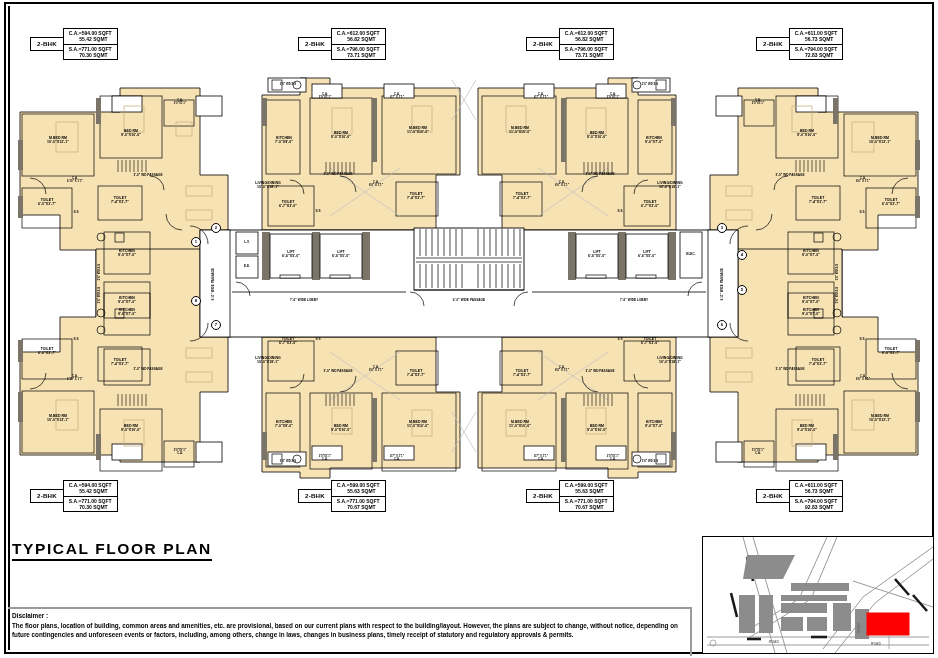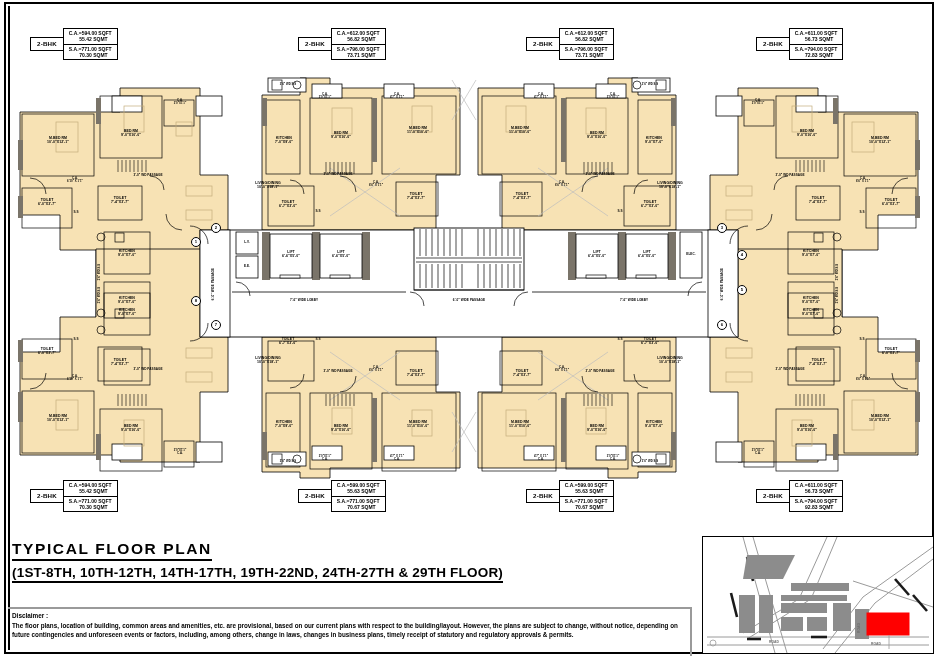--- a/index.html
+++ b/index.html
@@ -664,21 +664,20 @@
       </div>
       <div class="arow">
         <span>S.A.=794.00 SQFT</span>
         <span class="r2">92.83 SQMT</span>
       </div>
     </div>
   </div>
 
   <div class="titleblock">
     <div class="t1">TYPICAL  FLOOR  PLAN</div><br>
-    <div class="t2">(1ST-8TH, 10TH-12TH, 14TH-17TH, 19TH-22ND, 24TH-27TH &amp; 29TH FLOOR)</div>
   </div>
 
   <div class="discl">
     <div class="discl-h">Disclaimer :</div>
     <div class="discl-b">The floor plans, location of building, common areas and amenities, etc. are provisional, based on our current plans with respect to the building/layout. However, the plans are subject to change, without notice, depending on future contingencies and unforeseen events or factors, including, among others, change in laws, changes in business plans, timely receipt of statutory and regulatory approvals &amp; permits.</div>
   </div>
 
   <div class="keyplan">
     <svg width="230" height="116" viewBox="0 0 230 116">
       <rect x="0" y="0" width="230" height="116" fill="#ffffff"></rect>

